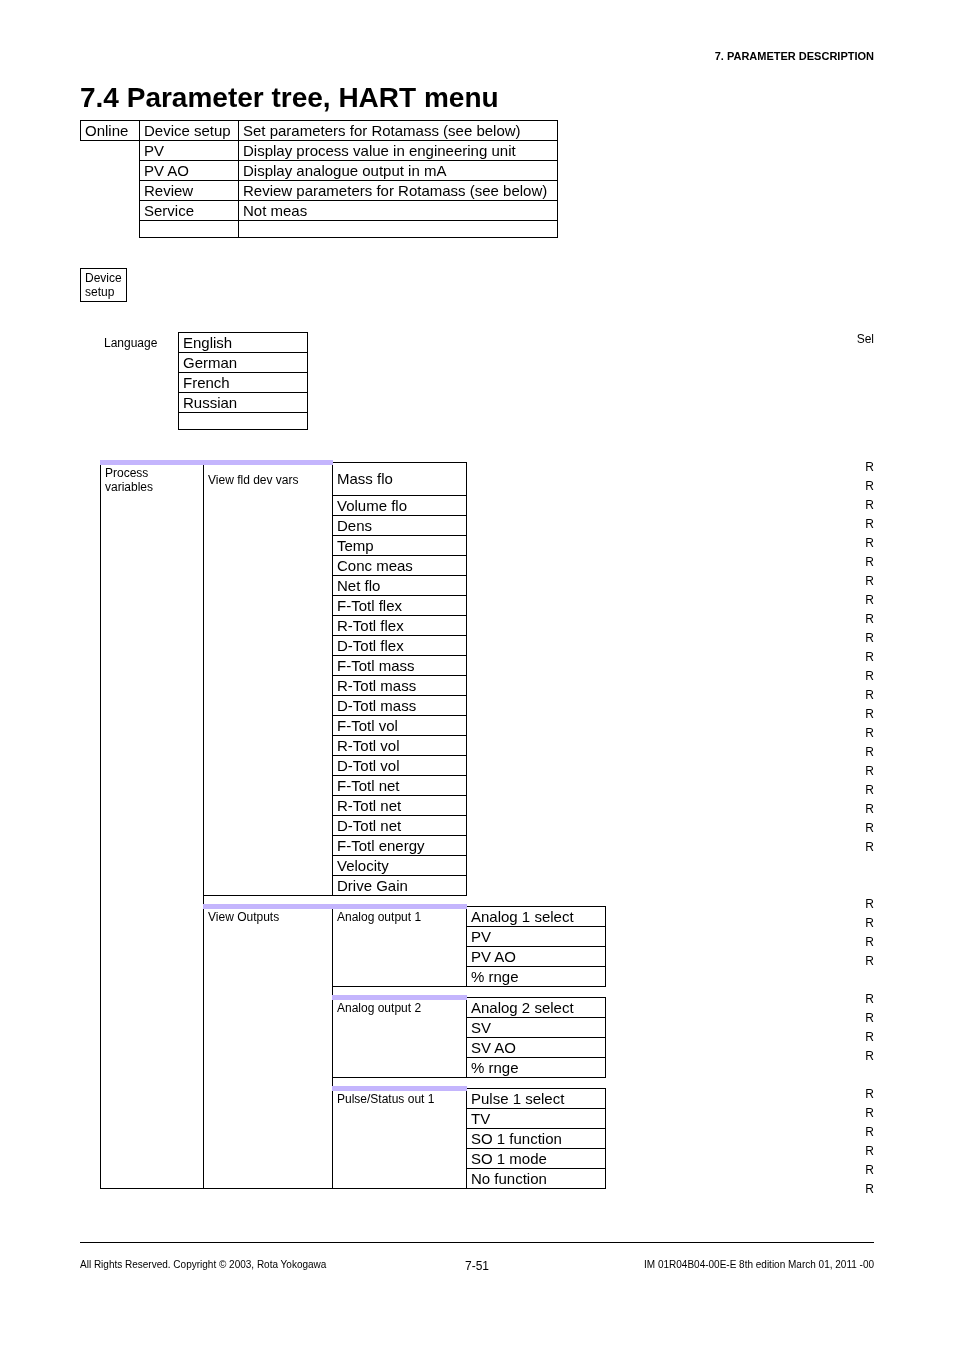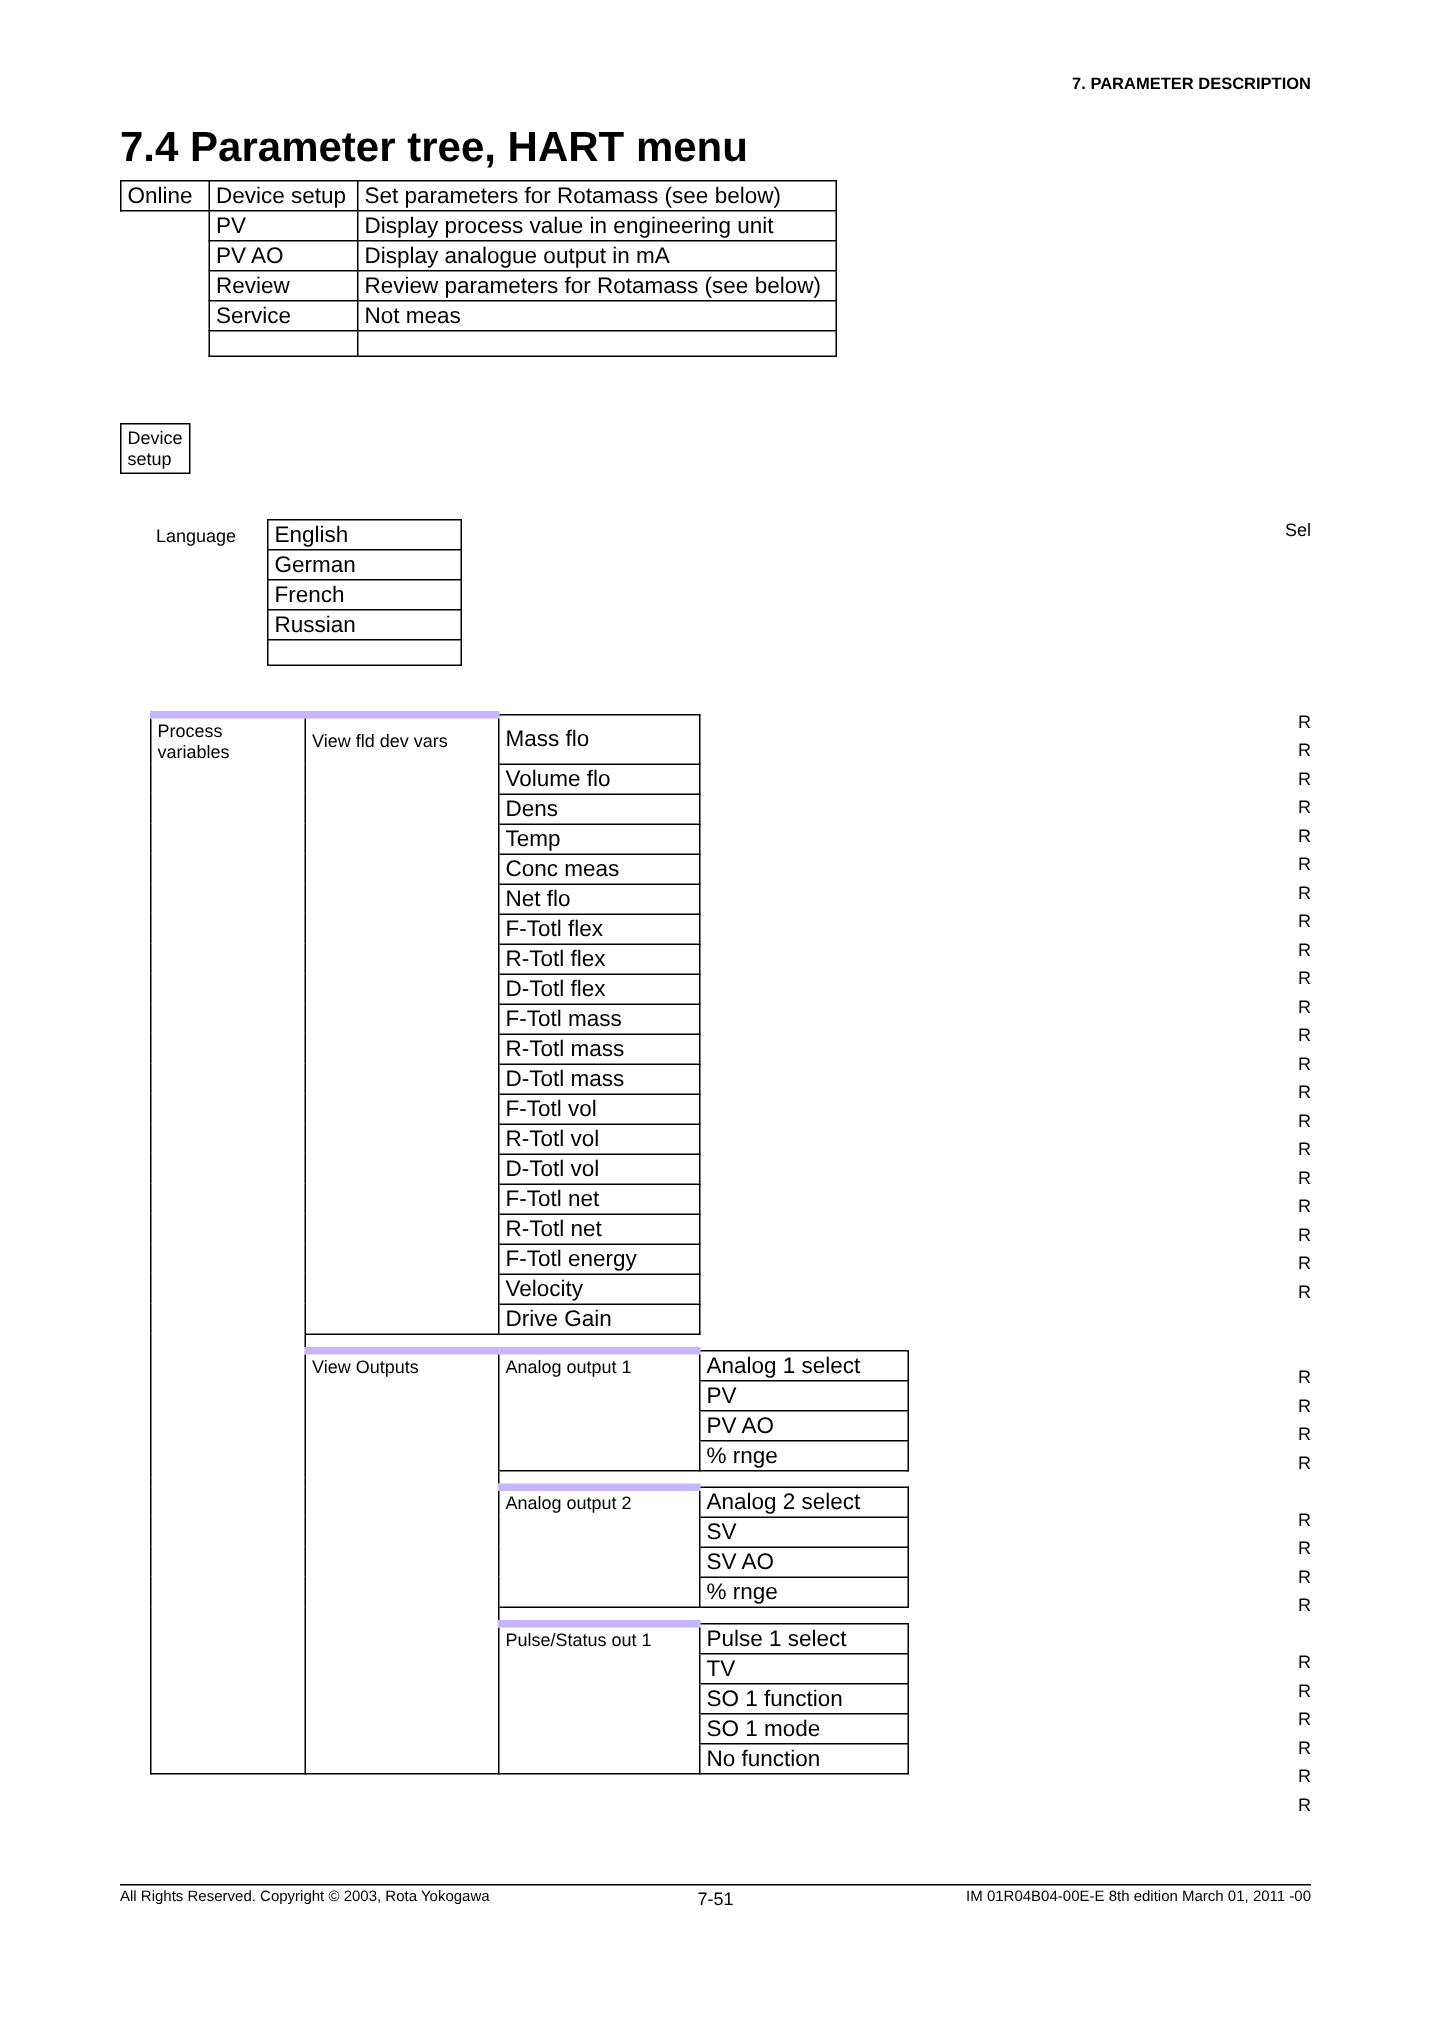--- a/index.html
+++ b/index.html
@@ -50,21 +50,21 @@
   td.col.bottom { border-bottom: 1px solid #000; }
 
   td.spacer { border:none; height:4px; padding:0; font-size:4px; line-height:4px;}
 
   
   .smallbox {
     border: 1px solid #000;
     font-size: 12px;
     padding: 2px 4px;
     display: inline-block;
-    margin-top: 44px;
+    margin-top: 30px;
   }
 
   
   .w0 { width: 50px; }
   .w1 { width: 90px; }
   .w2 { width: 310px; }
 
   .wA { width: 94px; }
   .wB { width: 120px; }
   .wC { width: 125px; }
@@ -79,21 +79,21 @@
   }
   .flags div { height: 19.0px; }
 
   
   .footer {
     position: absolute;
     left: 80px;
     right: 80px;
     bottom: 80px;
     border-top: 1px solid #000;
-    padding-top: 2px;
+    padding-top: 16px;
     font-size: 10px;
   }
   .footer .left  { float:left; }
   .footer .mid   { position:absolute; left:0; right:0; text-align:center; font-size:12px;}
   .footer .right { float:right; }
 </style>
 </head>
 <body>
 
 <div class="page">
@@ -319,20 +319,26 @@
           </tr>
           <tr>
             <td class="col wA"></td>
             <td class="col wB"></td>
             <td class="bx wC">R-Totl net</td>
             <td class="nb wD"></td>
           </tr>
           <tr>
             <td class="col wA"></td>
             <td class="col wB"></td>
+            <td class="bx wC">D-Totl net</td>
+            <td class="nb wD"></td>
+          </tr>
+          <tr>
+            <td class="col wA"></td>
+            <td class="col wB"></td>
             <td class="bx wC">F-Totl energy</td>
             <td class="nb wD"></td>
           </tr>
           <tr>
             <td class="col wA"></td>
             <td class="col wB"></td>
             <td class="bx wC">Velocity</td>
             <td class="nb wD"></td>
           </tr>
           <tr>

